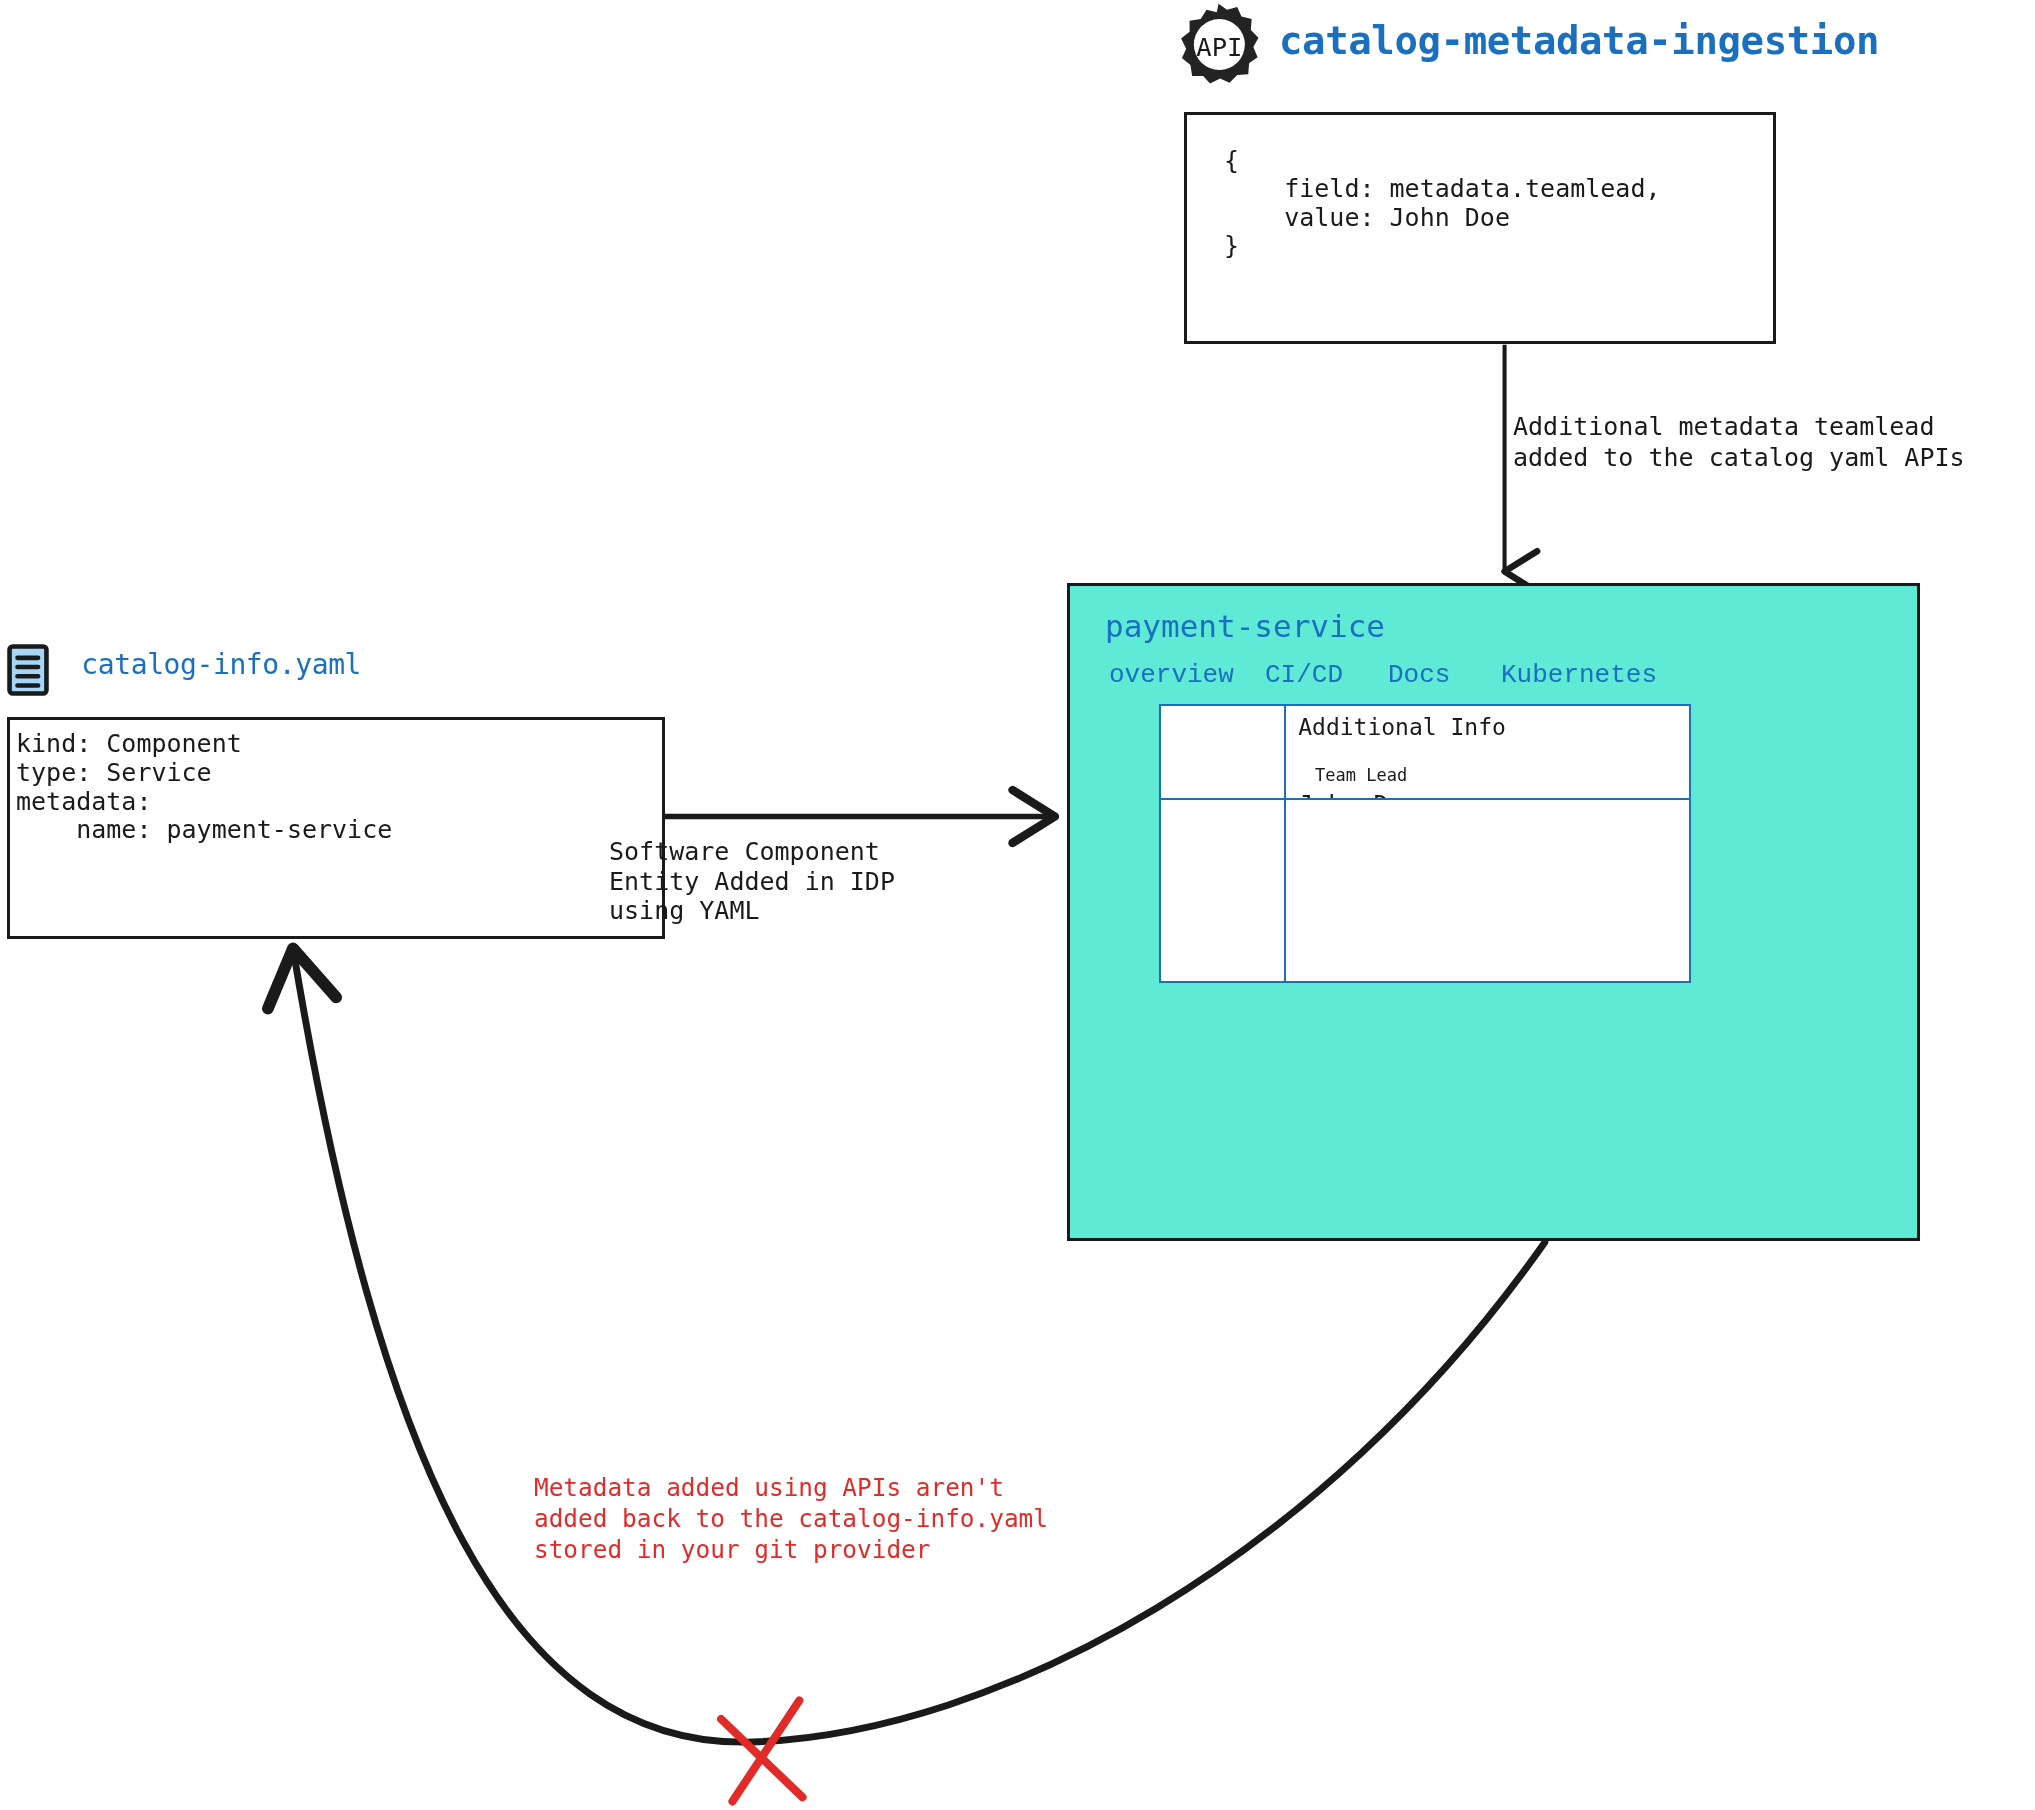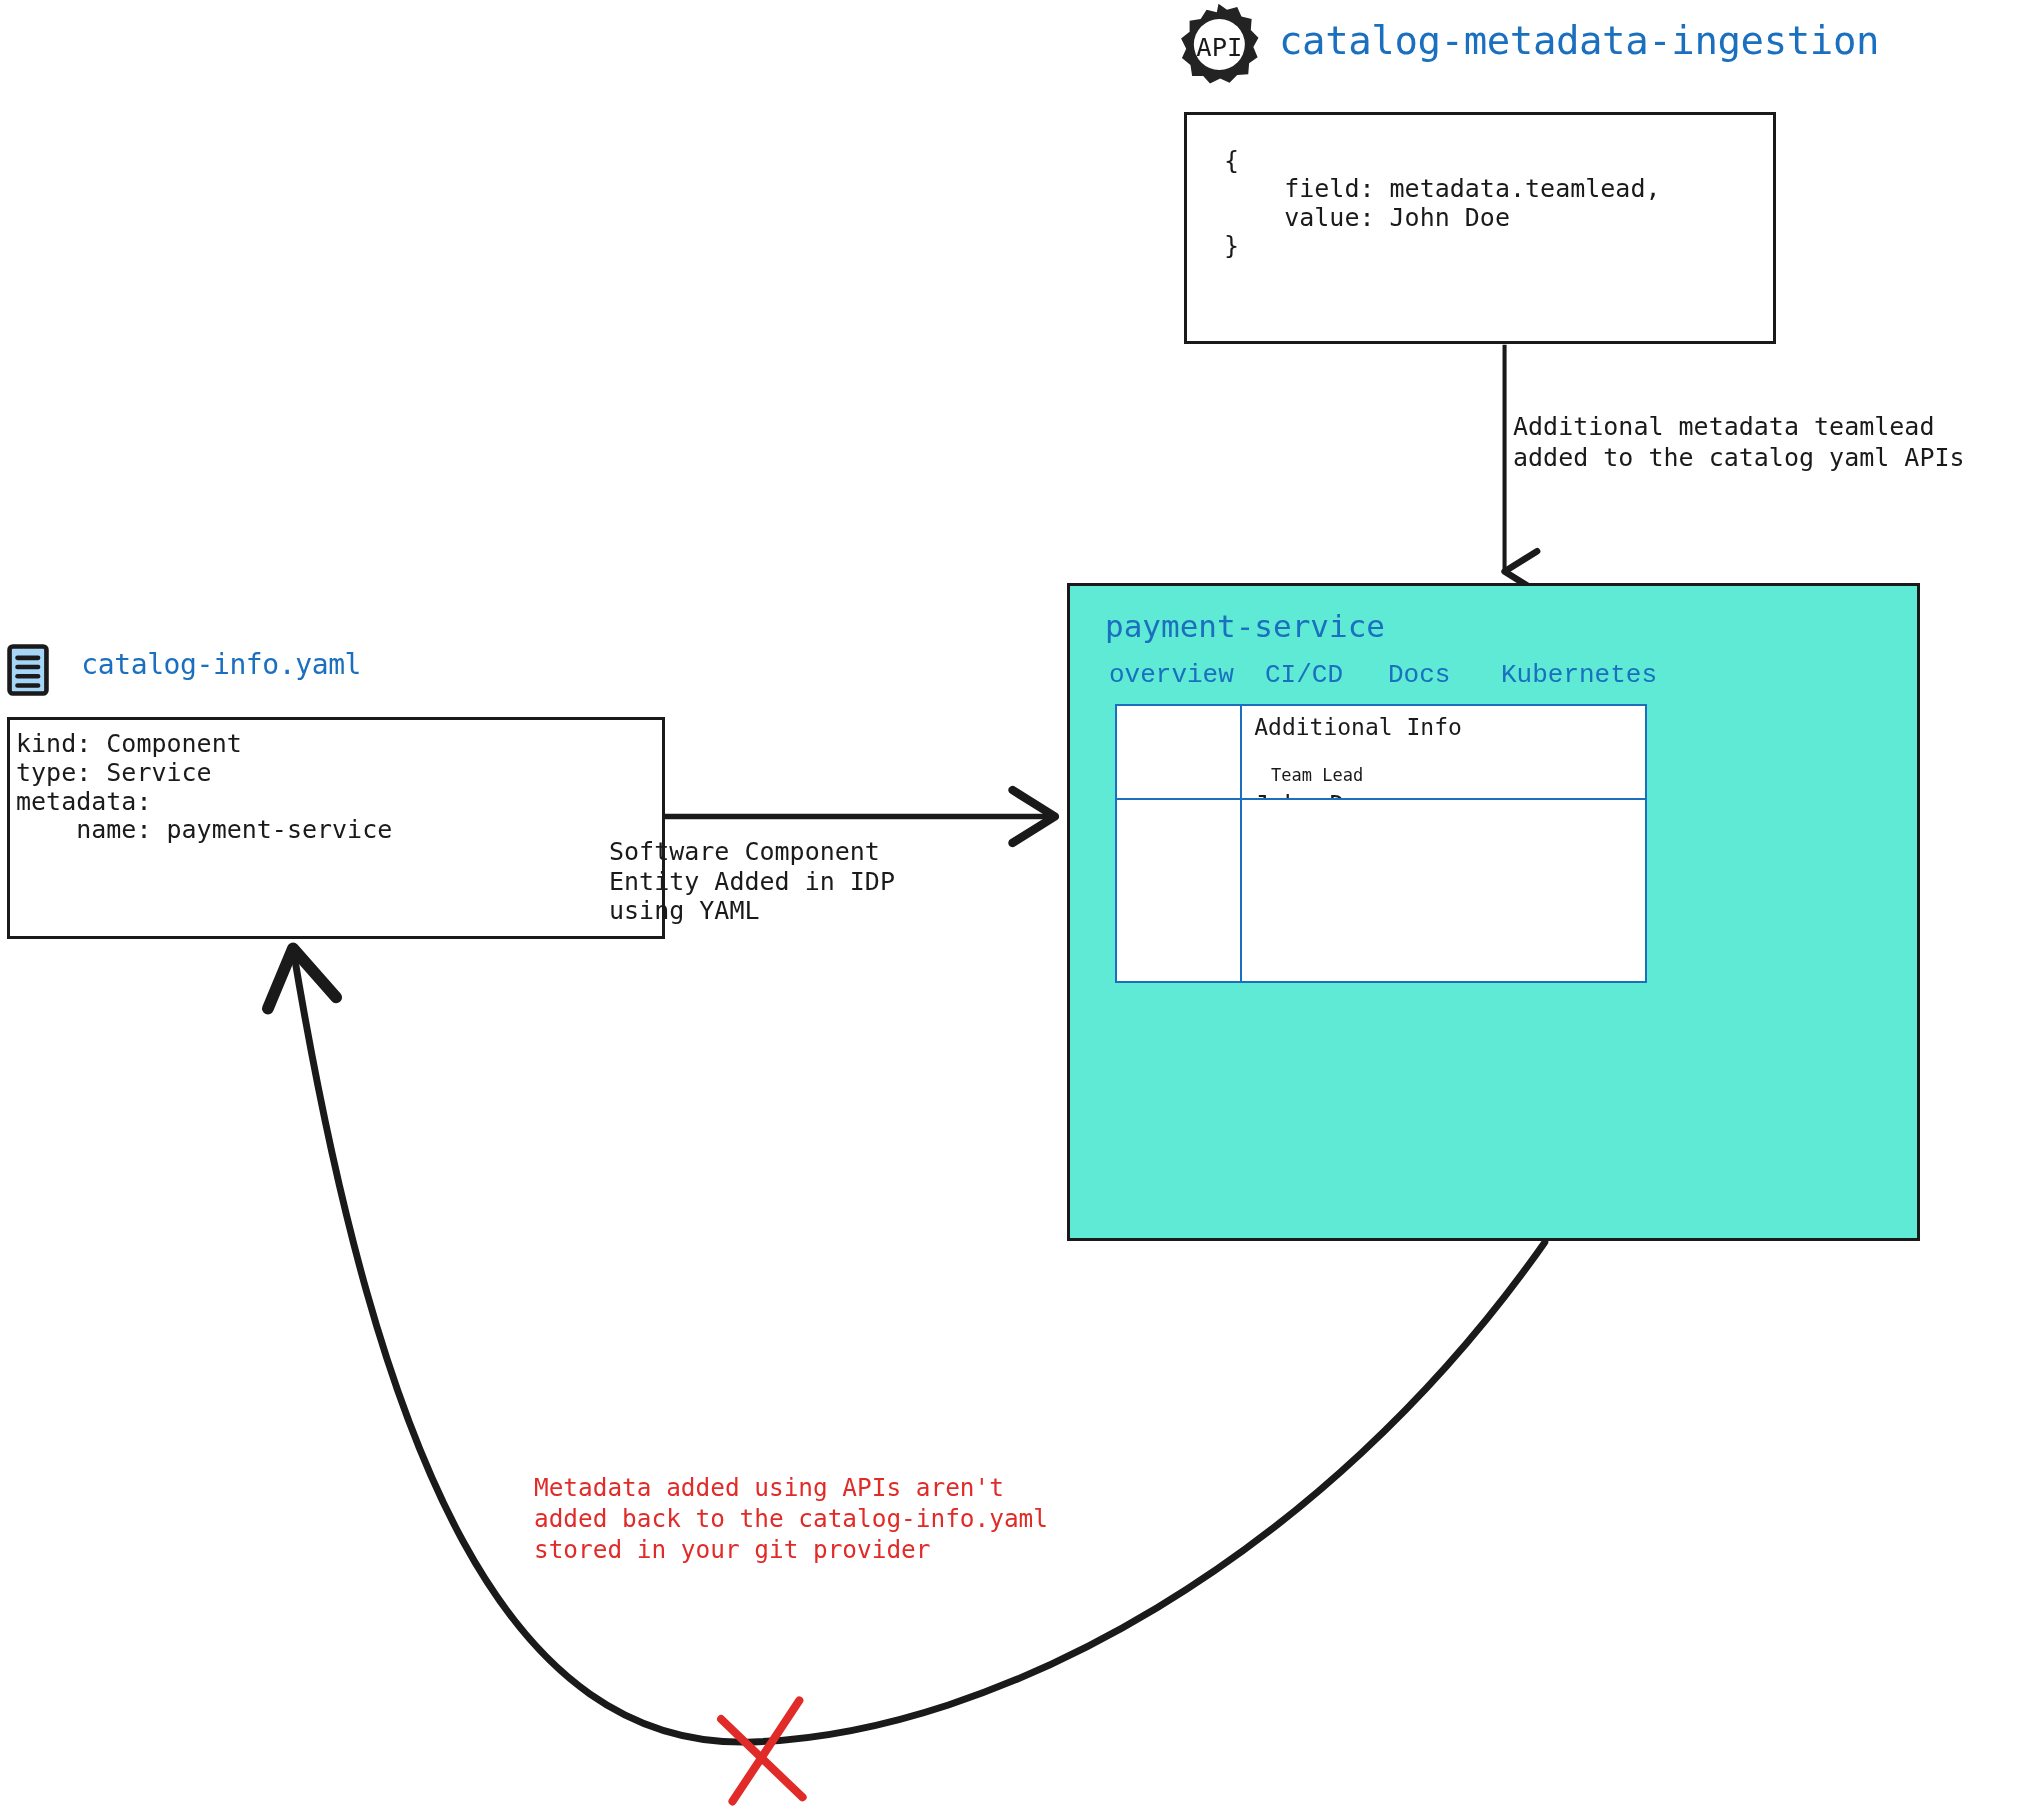--- a/index.html
+++ b/index.html
@@ -41,20 +41,21 @@
   }
   #api-title {
     position: absolute;
     left: 103px;
     top: 15.5px;
     font-size: 39px;
     color: #1a6fbf;
     font-family: "DejaVu Sans Mono", monospace;
     white-space: nowrap;
     letter-spacing: -0.4px;
+    font-weight: bold;
   }
 
   
   #json-box {
     left: 1184px;
     top: 112px;
     width: 592px;
     height: 232px;
     border: 3.7px solid #1a1a1a;
     box-sizing: border-box;
@@ -168,20 +169,21 @@
   #tab-overview { left: 39px; }
   #tab-cicd     { left: 195px; }
   #tab-docs     { left: 318px; }
   #tab-k8s      { left: 431px; }
 
   .card {
     position: absolute;
     border: 2.8px solid #1a6fbf;
     box-sizing: border-box;
     background: #ffffff;
+    margin-left: 44px;
   }
   #card-overview { left: 45px; top: 118px;  width: 250px;  height: 166px; }
   #card-info     { left: 170px; top: 118px;  width: 407px; height: 166px; left: 170px; }
   #card-bl       { left: 45px; top: 212px;  width: 250px;  height: 185px; }
   #card-br       { left: 170px; top: 212px;  width: 407px; height: 185px; }
 
   #card-info-title {
     position: absolute;
     left: 12.2px;
     top: 8.1px;

